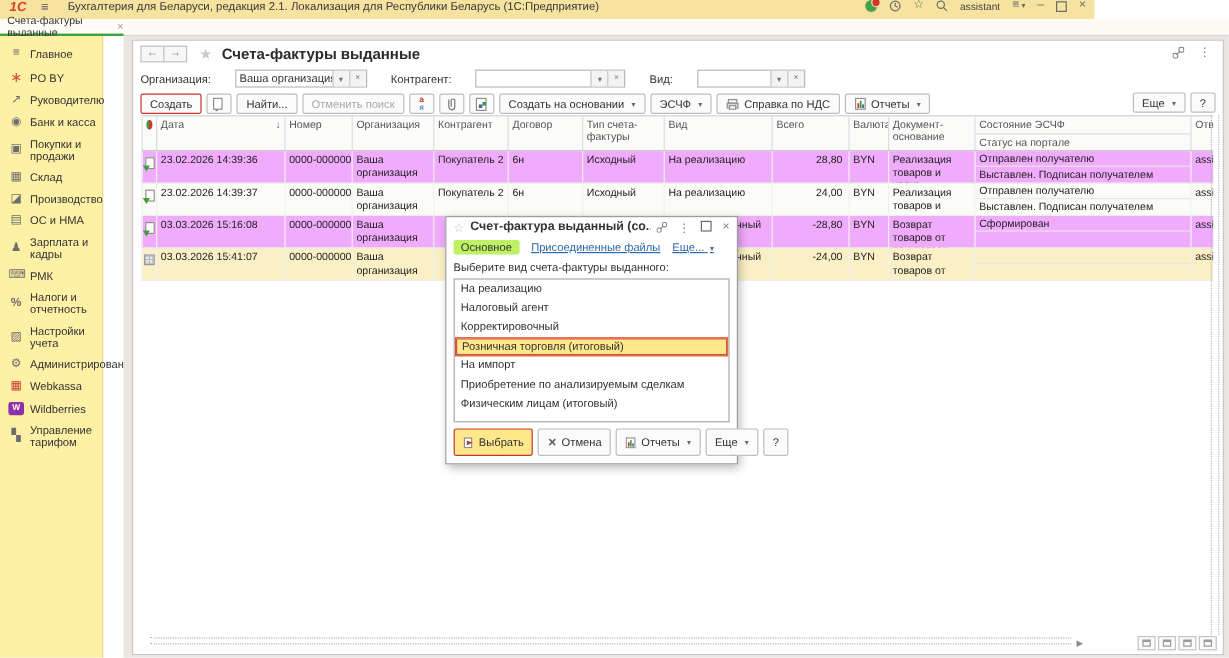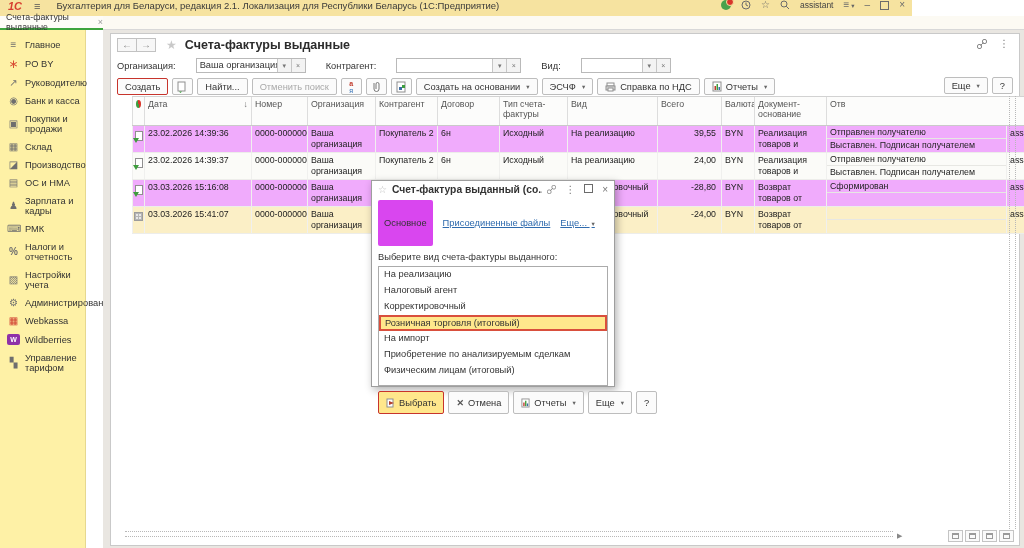--- a/index.html
+++ b/index.html
@@ -59,21 +59,21 @@
   .btn{height:17px;box-sizing:border-box;border:1px solid #BDBDBD;background:#FBFBFB;border-radius:2px;
        font-size:9.3px;color:#333;display:flex;align-items:center;padding:0 7px;gap:4px;white-space:nowrap}
   .btn.primary{border-color:#C7342C}
   .btn.disabled{color:#A9A9A9}
   .btn.iconbtn{width:21px;padding:0;justify-content:center}
   .caret{font-size:6.5px;color:#666;margin-left:2px}
   .toolbar-right{position:absolute;right:6px;top:43px;display:flex;gap:4px}
   .az{font-size:7px;line-height:1}
   .az b{color:#C0392B}.az i{color:#2E6DB4;font-style:normal}
   
-  .table{position:absolute;left:21px;top:62px}
+  .table{position:absolute;left:7px;top:62px}
   .hdr{display:flex;height:30px;box-sizing:border-box;border-top:1px solid #D2D2D2;border-bottom:1px solid #CACACA;
        background:#FCFCFB;font-size:8.8px;color:#555}
   .hc{box-sizing:border-box;border-right:1px solid #DDD;padding:2px 3px;overflow:hidden;line-height:1.15}
   .hc:first-child{border-left:1px solid #DDD;display:flex;align-items:flex-start;justify-content:center;padding-top:3px}
   .sorted{display:flex;justify-content:space-between}
   .sortarrow{color:#777}
   .hstate{padding:0}
   .hstate div{height:15px;box-sizing:border-box;padding:2px 3px}
   .hstate div:first-child{border-bottom:1px solid #DDD}
   .row{display:flex;height:27px;box-sizing:border-box;border-bottom:1px solid #EDEDEA;font-size:8.8px;
@@ -110,21 +110,21 @@
          display:flex;align-items:center;justify-content:center}
   .snico{width:7px;height:6px;box-sizing:border-box;border:1px solid #9a9a9a;border-top:2px solid #9a9a9a}
   
   .dialog{position:absolute;left:371px;top:180px;width:242px;height:205px;background:#fff;z-index:10;
           border:1px solid #9E9E9E;box-shadow:2px 3px 8px rgba(0,0,0,.3)}
   .dlg-title{height:17px;display:flex;align-items:center;padding:0 6px;gap:5px}
   .dlg-star{color:#BDBDBD;font-size:10px}
   .dlg-title-text{font-size:10.3px;font-weight:bold;color:#333;white-space:nowrap;overflow:hidden;flex:1}
   .dlg-ticons{display:flex;gap:9px;color:#777;font-size:10px;align-items:center}
   .dlg-tabs{display:flex;align-items:center;gap:10px;padding:2px 6px;font-size:9.3px}
-  .dlg-tab-active{background:#d946ef;padding:18px 6px;border-radius:2px;color:#333}
+  .dlg-tab-active{background:#bef264;padding:1px 6px;border-radius:2px;color:#333}
   .dlg-link{color:#2F6BAE;text-decoration:underline}
   .dlg-prompt{padding:4px 6px 2px;font-size:9.3px;color:#333}
   .listbox{margin:2px 6px 0;border:1px solid #ABABAB;height:118px;overflow:hidden}
   .opt{height:16px;box-sizing:border-box;padding:2px 5px;font-size:9.3px;color:#333;white-space:nowrap;overflow:hidden}
   .opt.selopt{background:#FFE78C;border:1px solid #D94F3D;box-shadow:inset 0 0 0 1px #D94F3D}
   .dlg-btns{display:flex;gap:4px;padding:5px 6px;align-items:center}
   .dlg-btn{height:23px;box-sizing:border-box;border:1px solid #BDBDBD;background:#FBFBFB;border-radius:2px;
            font-size:9.3px;display:flex;align-items:center;padding:0 7px;gap:4px;color:#333;white-space:nowrap}
   .dlg-btn.primary{background:#FFE78C;border-color:#C7342C}
   .xmark{color:#555;font-weight:bold;font-size:9px}
@@ -346,35 +346,39 @@
           </span>
       <span class="hc w-num">Номер</span>
       <span class="hc w-org">Организация</span>
       <span class="hc w-ctr">Контрагент</span>
       <span class="hc w-dog">Договор</span>
       <span class="hc w-type">Тип счета-фактуры</span>
       <span class="hc w-kind">Вид</span>
       <span class="hc w-tot">Всего</span>
       <span class="hc w-cur">Валюта</span>
       <span class="hc w-bas">Документ-основание</span>
+      <span class="hc w-st hstate">
+        <div>Состояние ЭСЧФ</div>
+        <div>Статус на портале</div>
+      </span>
       <span class="hc w-resp">Отв</span>
     </div>
 
     <div class="row">
       <span class="c w-ico">
             <span class="doc"></span>
           </span>
       <span class="c w-date cdate nowrap">23.02.2026 14:39:36</span>
       <span class="c w-num nowrap">0000-0000001</span>
       <span class="c w-org">Ваша организация</span>
       <span class="c w-ctr">Покупатель 2</span>
       <span class="c w-dog">6н</span>
       <span class="c w-type">Исходный</span>
       <span class="c w-kind nowrap">На реализацию</span>
-      <span class="c w-tot num">39,55</span>
+      <span class="c w-tot num">28,80</span>
       <span class="c w-cur">BYN</span>
       <span class="c w-bas">Реализация товаров и услуг...</span>
       <span class="c w-st cstate">
         <div>Отправлен получателю</div>
         <div>Выставлен. Подписан получателем</div>
       </span>
       <span class="c w-resp">assistant</span>
     </div>
 
     <div class="row alt">

